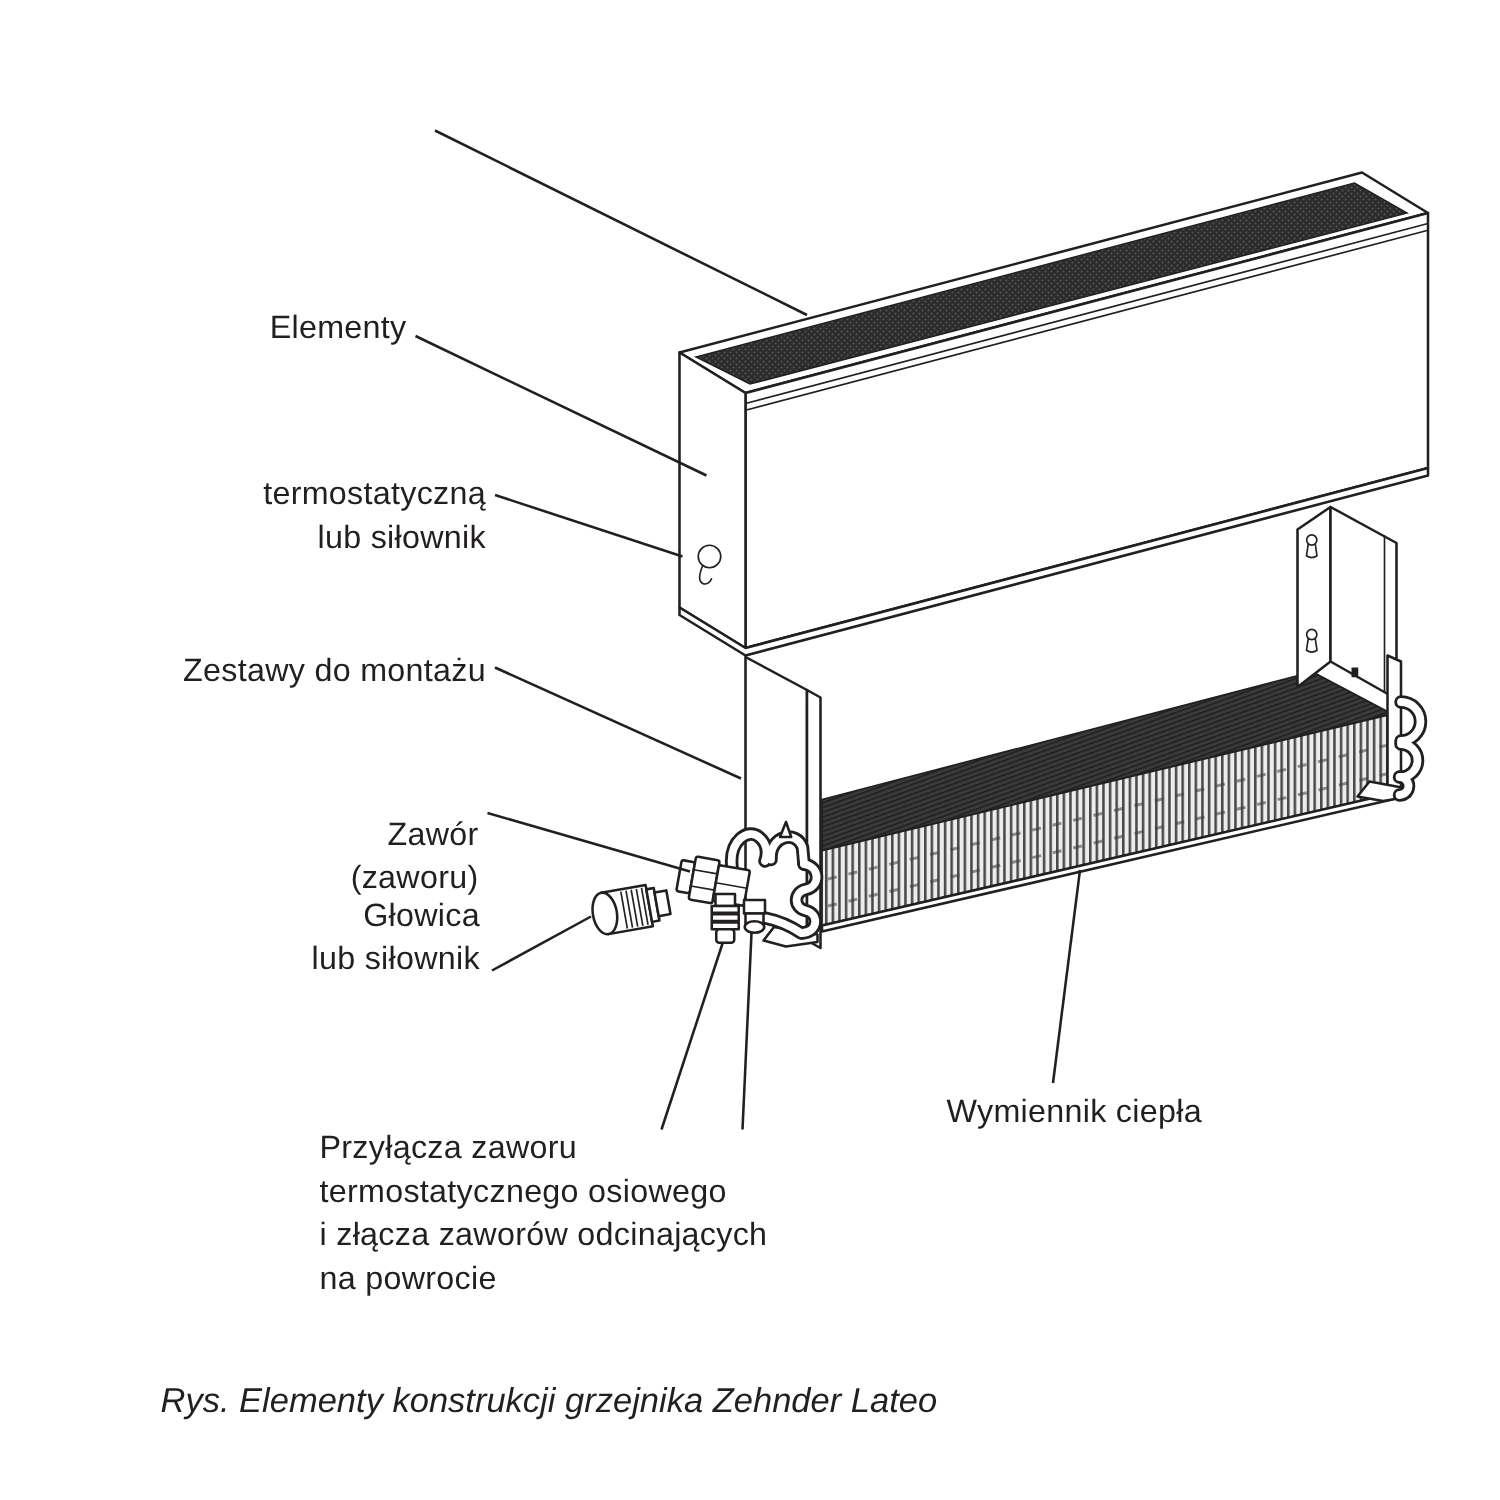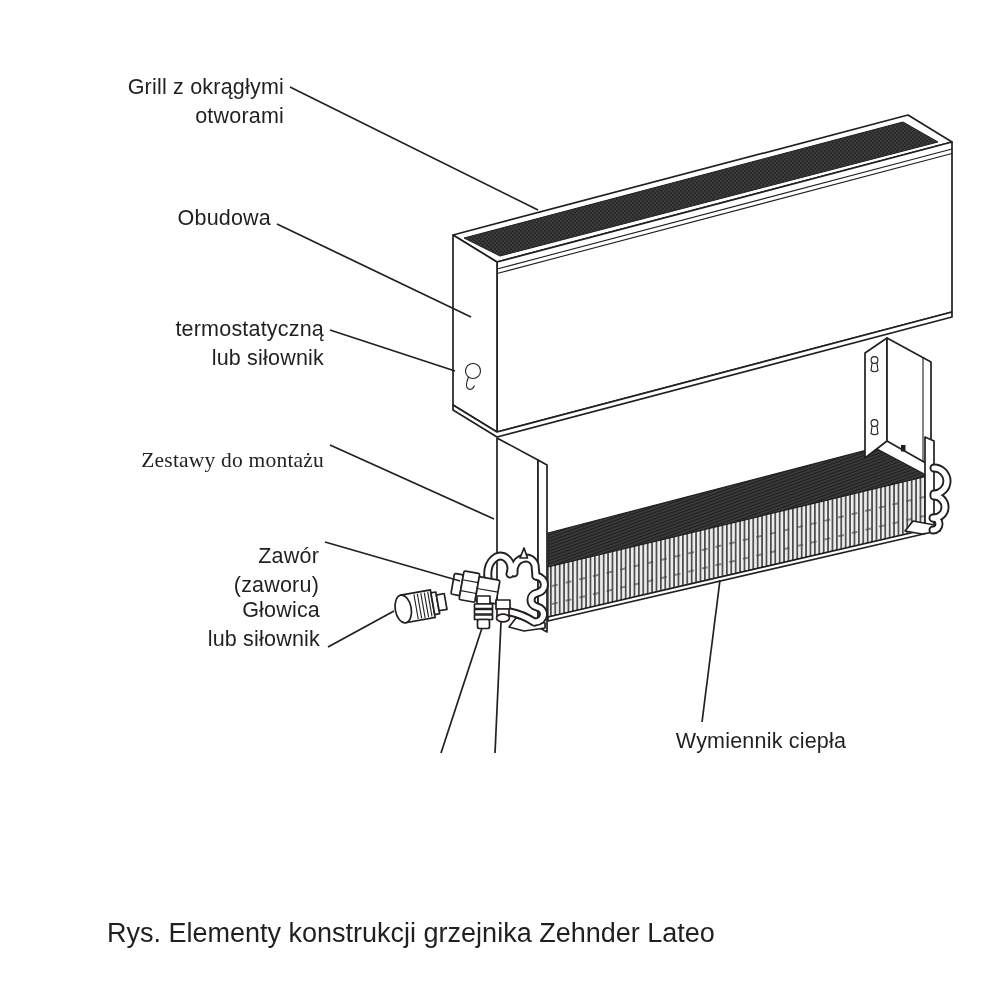--- a/index.html
+++ b/index.html
@@ -1,23 +1,23 @@
 <!DOCTYPE html>
 <html><head>
 <meta charset="utf-8">
 <style>
   html,body{margin:0;padding:0;background:#fff;}
   .stage{
     position:relative;width:1000px;height:1000px;background:#fff;
     font-family:"Liberation Sans",sans-serif;color:#231f20;overflow:hidden;
   }
   .art{position:absolute;left:0;top:0;}
-  .lbl{position:absolute;font-size:21.5px;line-height:29px;letter-spacing:.2px;text-align:center;}
+  .lbl{position:absolute;font-size:21.5px;line-height:29px;letter-spacing:.2px;}
   .ra{text-align:right;}
-  .caption{position:absolute;font-size:27px;line-height:28px;}
+  .caption{position:absolute;font-size:23px;line-height:28px;font-style:italic;}
   
   .face{fill:#ffffff;stroke:#231f20;stroke-width:1.7;stroke-linejoin:round;}
   .thin{fill:none;stroke:#231f20;stroke-width:1.1;}
   .leader{stroke:#231f20;stroke-width:1.7;fill:none;}
   .pipe-o{fill:none;stroke:#231f20;stroke-width:9;stroke-linecap:round;}
   .pipe-i{fill:none;stroke:#ffffff;stroke-width:5.2;stroke-linecap:round;}
   .dark{fill:#231f20;}
 </style>
 </head>
 <body>
@@ -147,48 +147,50 @@
       <line class="leader" x1="330" y1="330" x2="455" y2="371"></line>
       <line class="leader" x1="330" y1="445" x2="494" y2="519"></line>
       <line class="leader" x1="325" y1="542" x2="460" y2="581"></line>
       <line class="leader" x1="328" y1="647" x2="394" y2="611"></line>
       <line class="leader" x1="482" y1="628" x2="441" y2="753"></line>
       <line class="leader" x1="501" y1="622" x2="495" y2="753"></line>
       <line class="leader" x1="702" y1="722" x2="720" y2="580"></line>
     </g>
   </svg>
 
-  <div class="lbl ra" style="left:40px;width:244px;top:73px;">
-    <div>Grill z okrągłymi</div>
-    <div>otworami</div>
-  </div>
 
   <div class="lbl ra" style="left:40px;width:231px;top:204px;">
-    <div>Obudowa</div>
+    <div>Elementy</div>
   </div>
 
   <div class="lbl ra" style="left:40px;width:284px;top:315px;">
     <div>termostatyczną</div>
     <div>lub siłownik</div>
   </div>
 
-  <div class="lbl ra" style="left:40px;width:284px;top:446px;font-family:Liberation Serif, serif;">
+  <div class="lbl ra" style="left:40px;width:284px;top:433px;">
     <div>Zestawy do montażu</div>
   </div>
 
   <div class="lbl ra" style="left:40px;width:279px;top:542px;">
     <div>Zawór</div>
     <div>(zaworu)</div>
   </div>
 
   <div class="lbl ra" style="left:40px;width:280px;top:596px;">
     <div>Głowica</div>
     <div>lub siłownik</div>
   </div>
 
+  <div class="lbl" style="left:213px;top:751px;width:360px;">
+    <div>Przyłącza zaworu</div>
+    <div>termostatycznego osiowego</div>
+    <div>i złącza zaworów odcinających</div>
+    <div>na powrocie</div>
+  </div>
 
   <div class="lbl" style="left:631px;top:727px;width:260px;">
     <div>Wymiennik ciepła</div>
   </div>
 
   <div class="caption" style="left:107px;top:919px;">Rys. Elementy konstrukcji grzejnika Zehnder Lateo</div>
 
 </div>
 
 </body></html>

